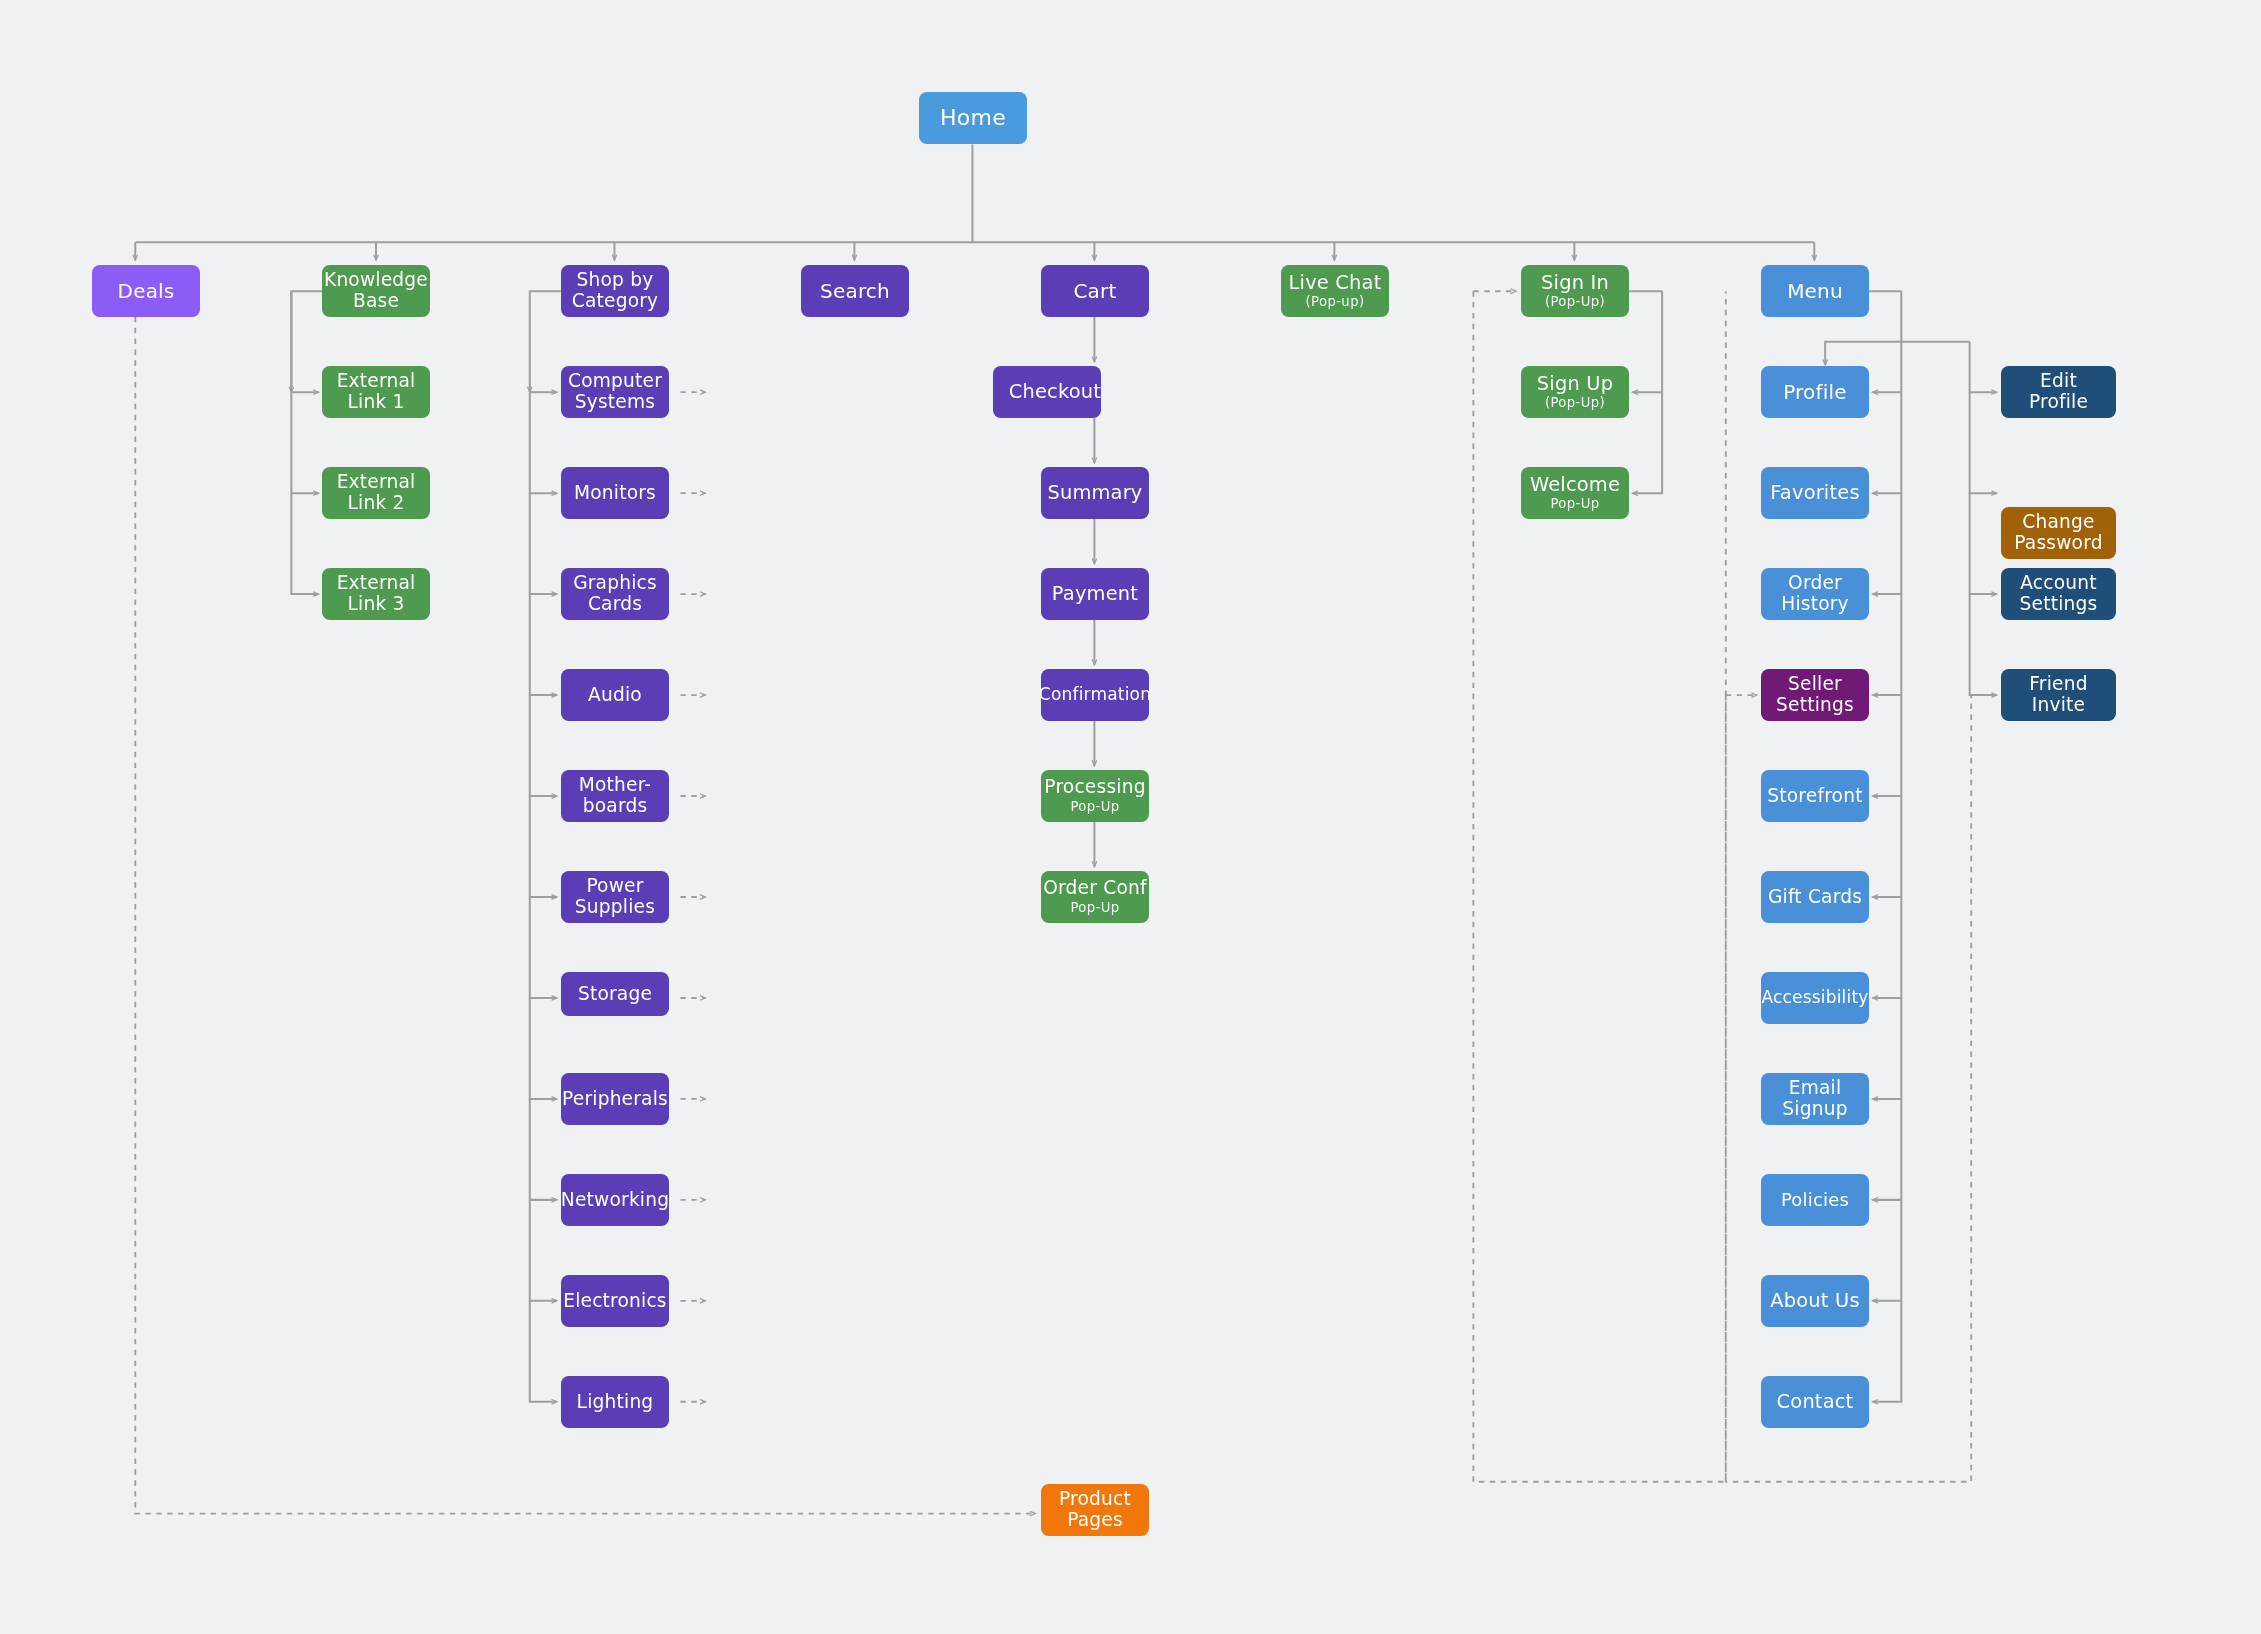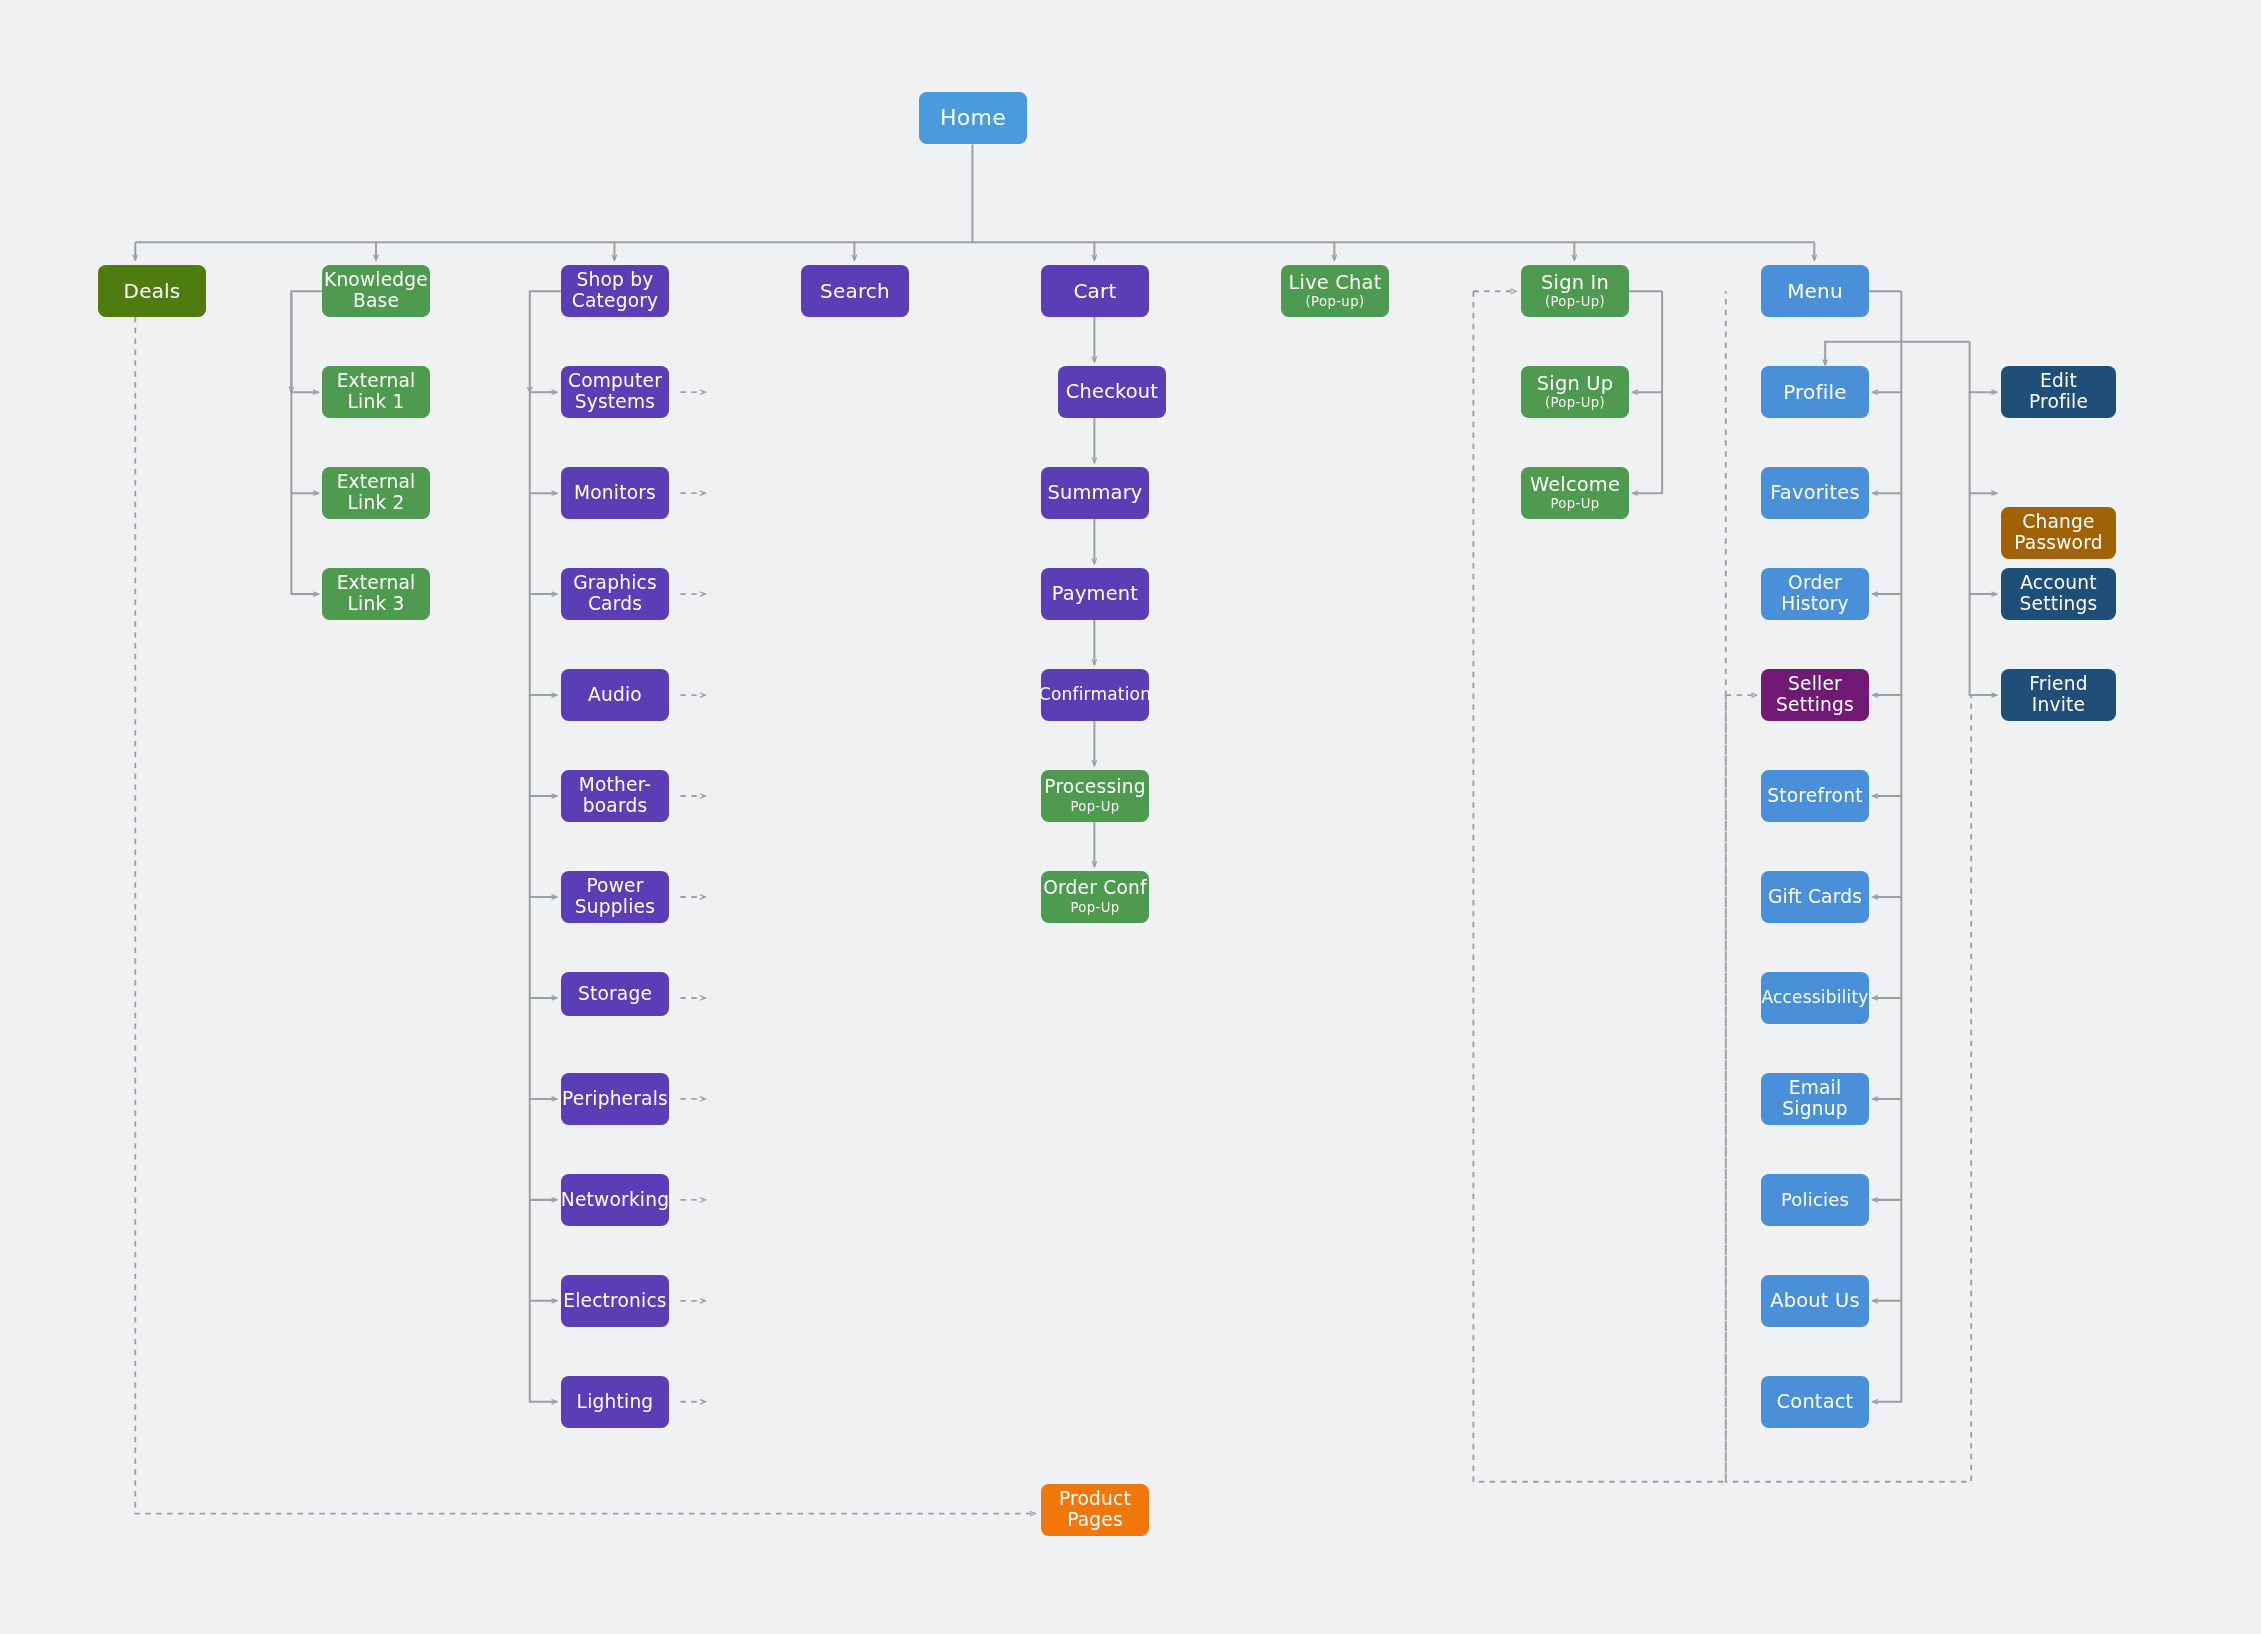--- a/index.html
+++ b/index.html
@@ -108,21 +108,21 @@
 
       <path d="M2222,895 L2222,1908 L2538,1908 L2538,895"></path>
       <path d="M2222,895 L2262,895" marker-end="url(#arw)"></path>
     </g>
   </svg>
 
   <div id="nodes-layer">
       <div class="node" style="left: 919px; top: 92px; width: 108px; height: 52px; background: rgb(74, 154, 222); font-size: 22px;">
         <span class="lbl">Home</span>
       </div>
-      <div class="node" style="left: 98px; top: 265px; width: 108px; height: 52px; background: #4d7c0f; font-size: 20px;">
+      <div class="node" style="left: 92px; top: 265px; width: 108px; height: 52px; background: #8b5cf6; font-size: 20px;">
         <span class="lbl">Deals</span>
       </div>
       <div class="node" style="left: 322px; top: 265px; width: 108px; height: 52px; background: rgb(78, 154, 78); font-size: 18.6px;">
         <span class="lbl">Knowledge
 Base</span>
       </div>
       <div class="node" style="left: 322px; top: 366px; width: 108px; height: 52px; background: rgb(78, 154, 78); font-size: 18.6px;">
         <span class="lbl">External
 Link 1</span>
       </div>
@@ -174,21 +174,21 @@
       </div>
       <div class="node" style="left: 561px; top: 1376px; width: 108px; height: 52px; background: rgb(91, 62, 181); font-size: 18.6px;">
         <span class="lbl">Lighting</span>
       </div>
       <div class="node" style="left: 801px; top: 265px; width: 108px; height: 52px; background: rgb(91, 62, 181); font-size: 20px;">
         <span class="lbl">Search</span>
       </div>
       <div class="node" style="left: 1041px; top: 265px; width: 108px; height: 52px; background: rgb(91, 62, 181); font-size: 20px;">
         <span class="lbl">Cart</span>
       </div>
-      <div class="node" style="left: 1058px; top: 366px; width: 108px; height: 52px; background: rgb(91, 62, 181); font-size: 19.4px;">
+      <div class="node" style="left: 993px; top: 366px; width: 108px; height: 52px; background: rgb(91, 62, 181); font-size: 19.4px; align-items: flex-end;">
         <span class="lbl">Checkout</span>
       </div>
       <div class="node" style="left: 1041px; top: 467px; width: 108px; height: 52px; background: rgb(91, 62, 181); font-size: 19.4px;">
         <span class="lbl">Summary</span>
       </div>
       <div class="node" style="left: 1041px; top: 568px; width: 108px; height: 52px; background: rgb(91, 62, 181); font-size: 19.4px;">
         <span class="lbl">Payment</span>
       </div>
       <div class="node" style="left: 1041px; top: 669px; width: 108px; height: 52px; background: rgb(91, 62, 181); font-size: 17px;">
         <span class="lbl">Confirmation</span>

